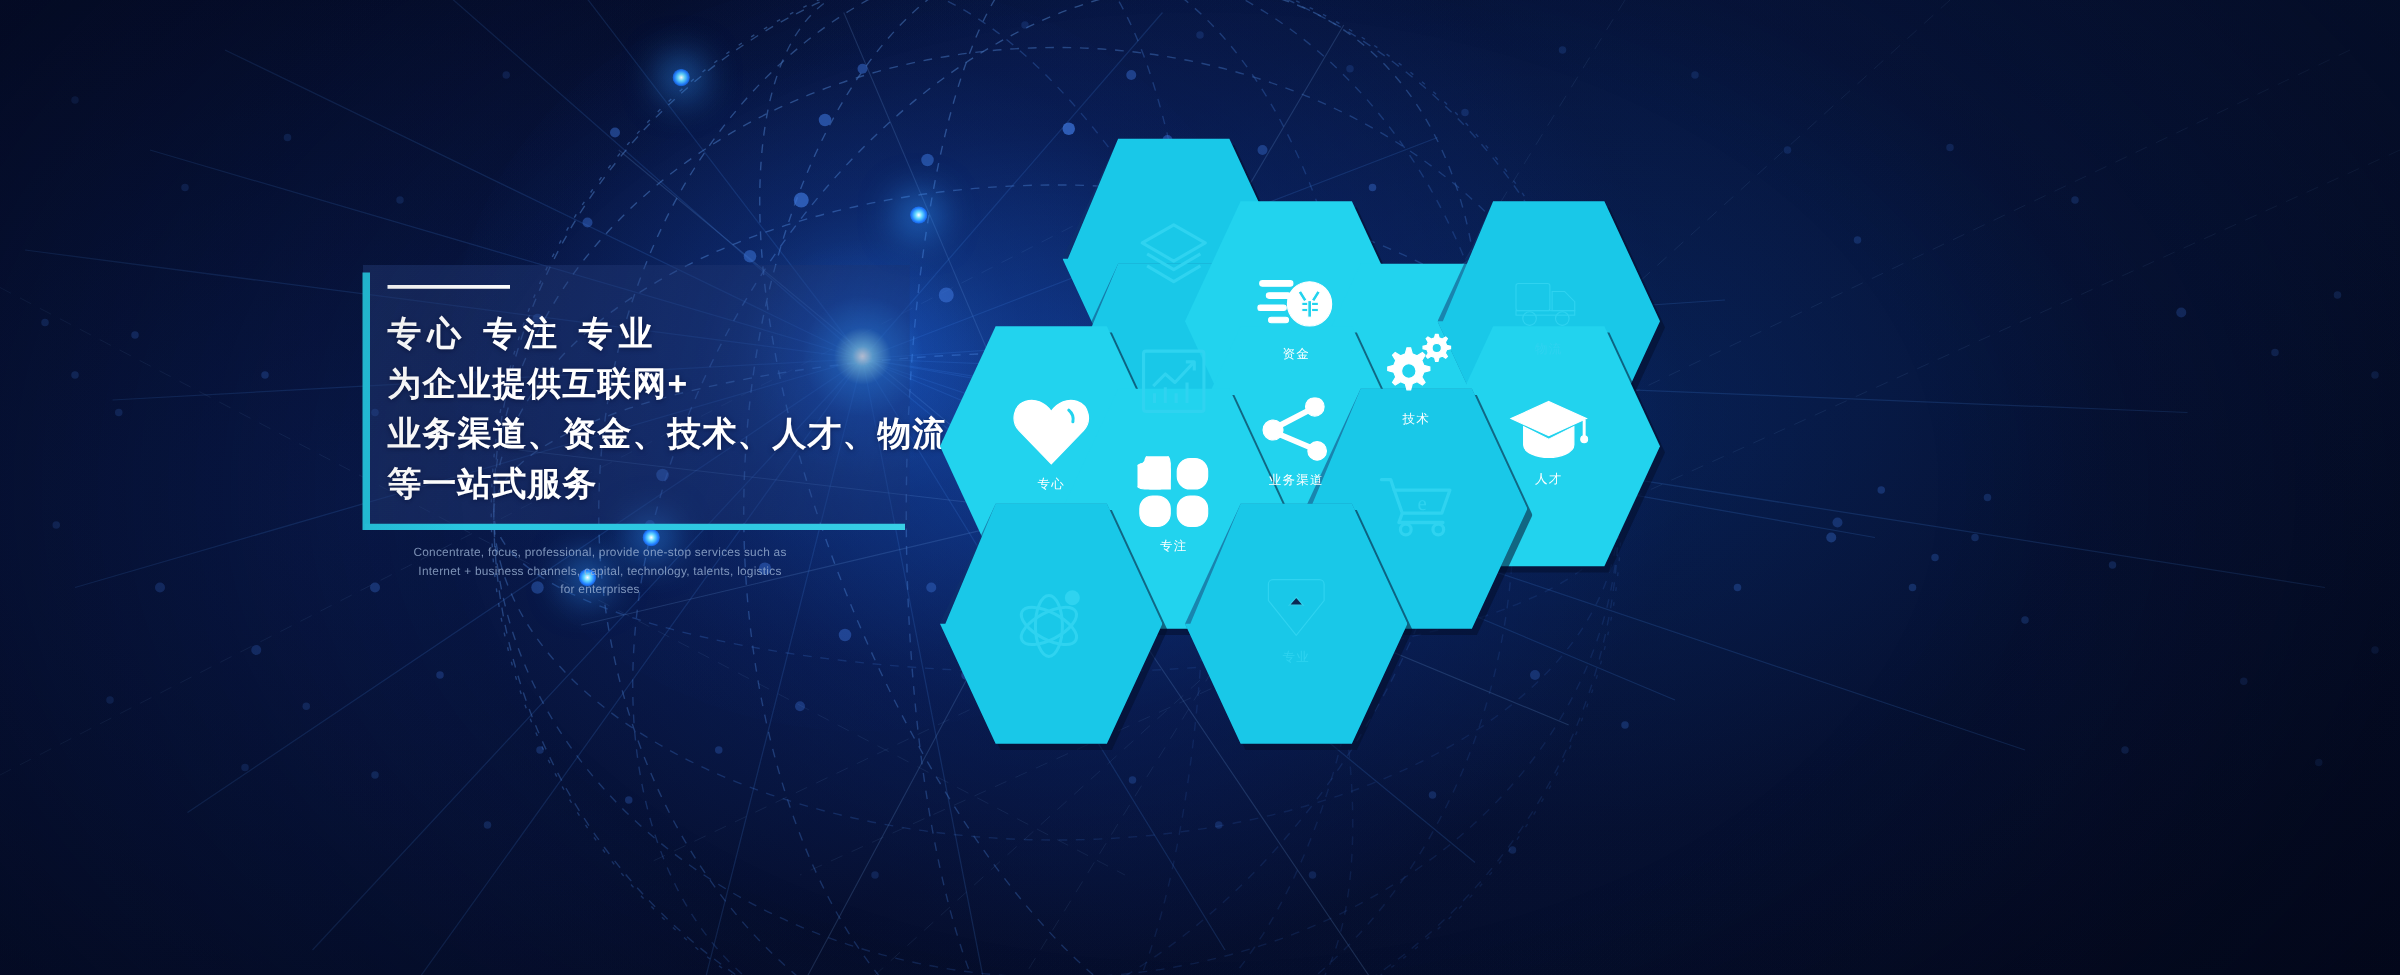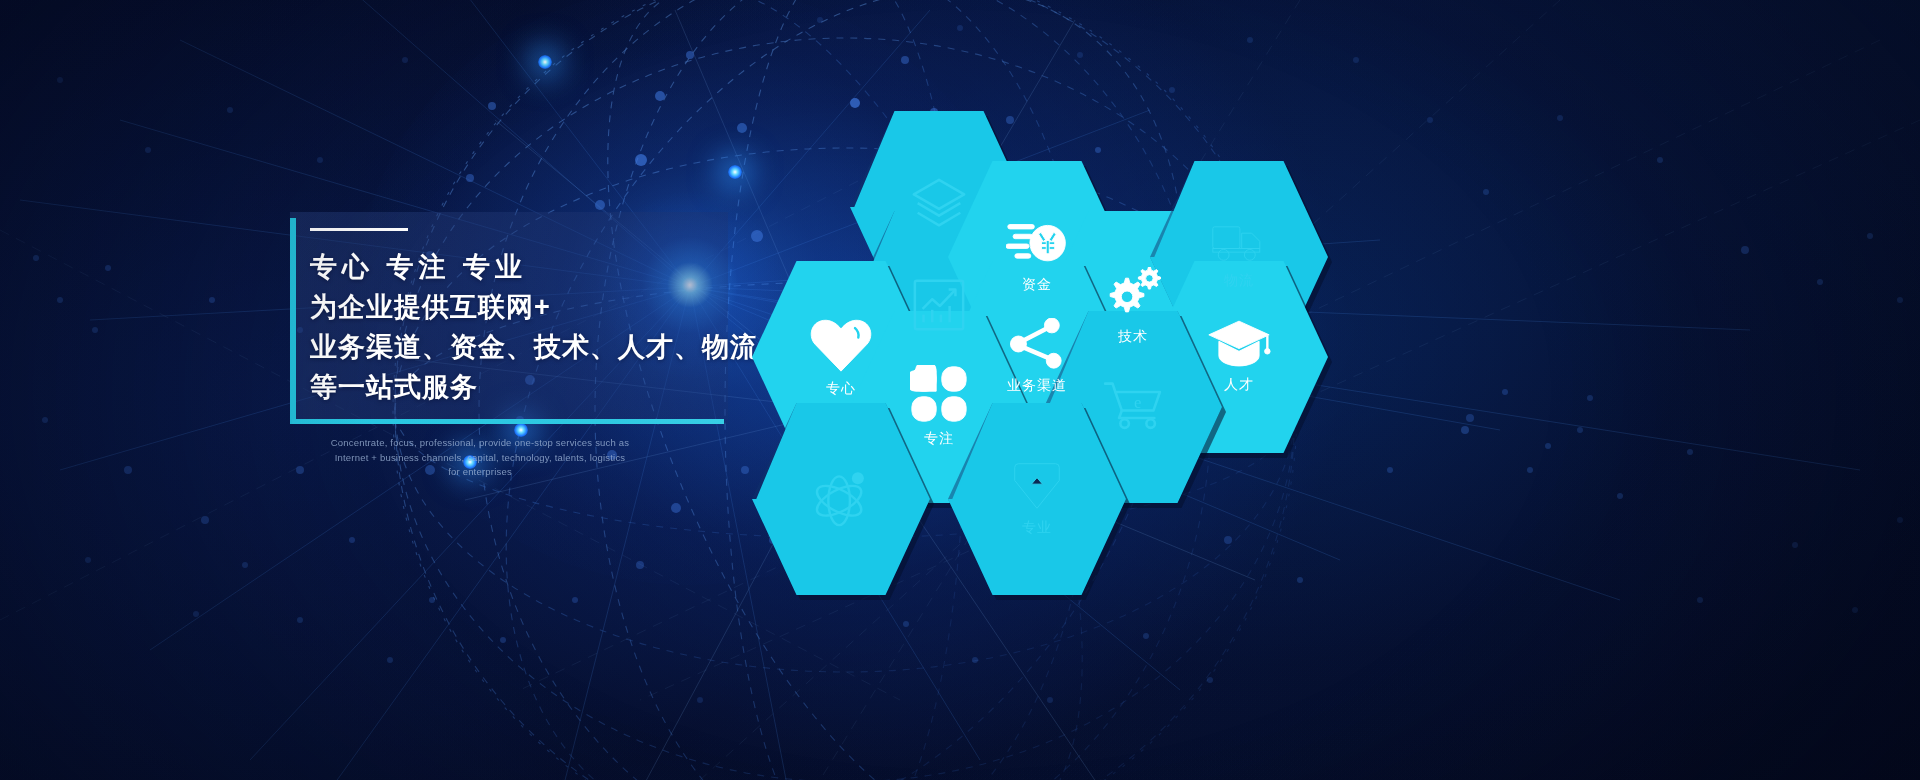--- a/index.html
+++ b/index.html
@@ -100,21 +100,21 @@
     background:#19c8e8;
   }
   .hex .inner{
     position:relative; z-index:3;
     display:flex; flex-direction:column;
     align-items:center; justify-content:center;
     gap:7px;
     transform:translateY(-2px);
   }
   .hex .label{
-    font-size:14px; line-height:16px; letter-spacing:1px;
+    font-size:10px; line-height:16px; letter-spacing:1px;
     white-space:nowrap; font-weight:500;
   }
   .hex.filled .label{ color:#ffffff; }
   .hex.outline .label{ color:#2fd3f0; }
   .hex .ico{ display:block; }
   .hex.filled .ico{ fill:#ffffff; stroke:#ffffff; }
   .hex.outline .ico{ fill:none; stroke:#2fd3f0; }
 
   .hexshadow{
     position:absolute;

